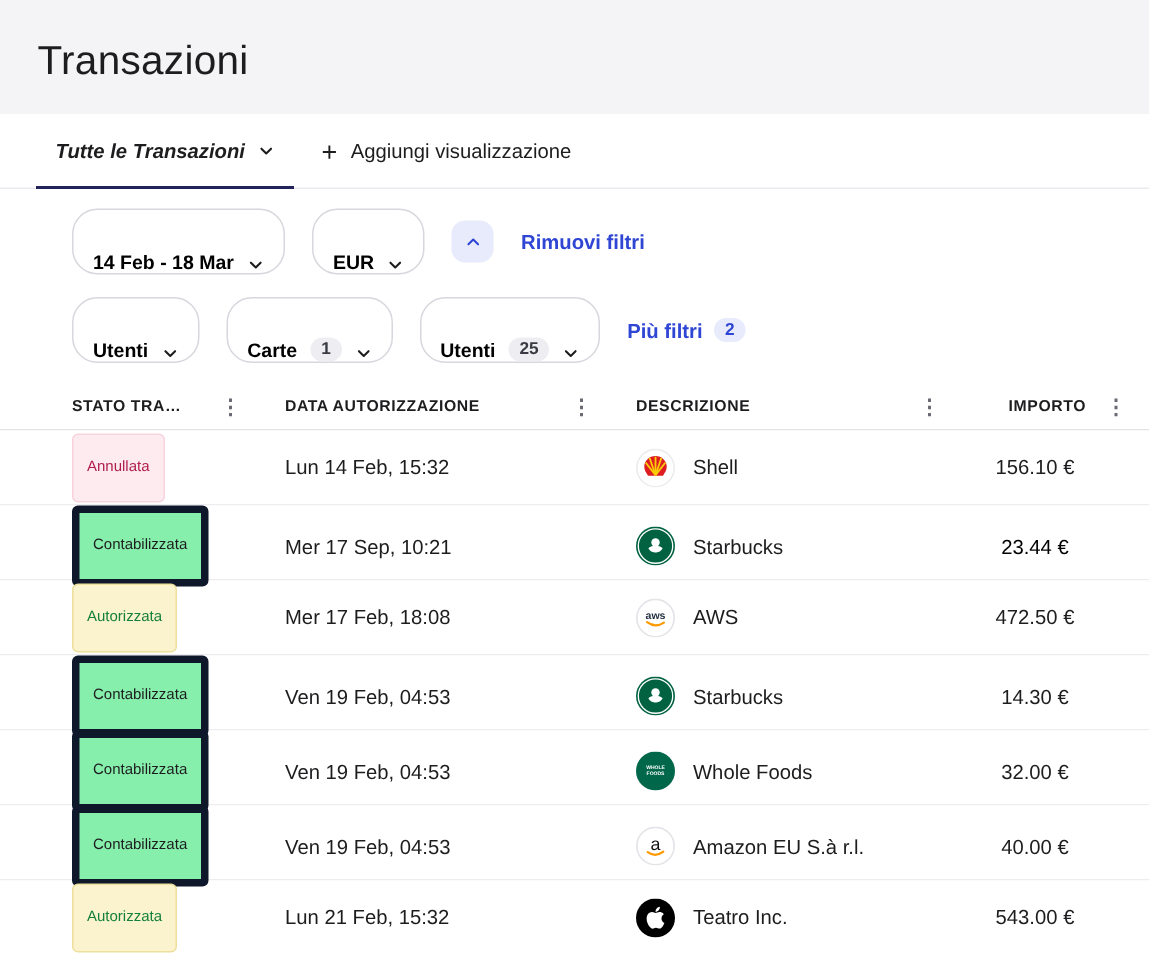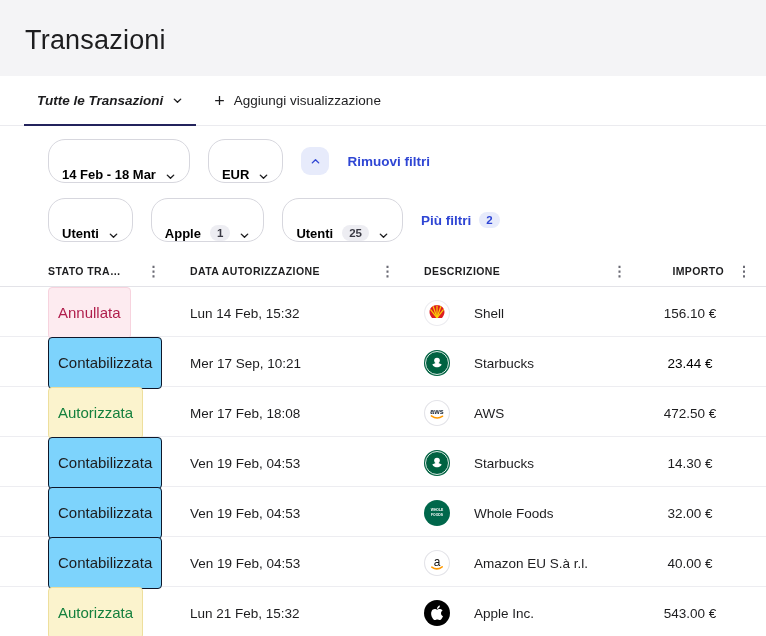--- a/index.html
+++ b/index.html
@@ -42,26 +42,26 @@
   .thead { height:31px; border-bottom:1px solid #e3e3e8; }
   .th { display:flex; align-items:center; justify-content:space-between; padding-right:26px;
         font-size:10.5px; font-weight:700; letter-spacing:.4px; }
   .th-label { overflow:hidden; text-overflow:ellipsis; white-space:nowrap; }
   .th-label.trunc { max-width:76px; }
   .th.th-amount { justify-content:flex-end; padding-right:0; }
   .th-kebab-cell { display:flex; justify-content:flex-end; }
   .kebab { font-size:14px; font-weight:700; color:#6b6b75; cursor:pointer; padding:0 3px; }
 
   .tr { height:50px; border-bottom:1px solid #ededf1; cursor:pointer; background:#fff; }
-  .badge { display:inline-block; font-size:15px; padding:16px 9px; border-radius:4px; line-height:1.2; }
+  .badge { display:inline-block; font-size:10px; padding:16px 9px; border-radius:4px; line-height:1.2; }
   .b-annullata { background:#fdebf0; color:#b01e4c; border:1px solid #f7d3de; }
-  .b-contabilizzata { background:#7dd3fc; color:#1d1d1f; border:1px solid #0f172a; }
+  .b-contabilizzata { background:#86efac; color:#1d1d1f; border:5px solid #0f172a; }
   .b-autorizzata { background:#fbf3cd; color:#15803d; border:1px solid #eedf9d; }
   .td { font-size:13.5px; }
-  .td-merchant { display:flex; align-items:center; gap:24px; }
+  .td-merchant { display:flex; align-items:center; gap:12px; }
   .m-icon { width:26px; height:26px; flex:0 0 26px; }
   .m-icon svg { width:100%; height:100%; display:block; }
   .td-amount { text-align:center; }
   .td-amount.green { color:#000000; }
 </style>
 </head>
 <body>
 
 <h1 class="page-title">Transazioni</h1>
 
@@ -104,21 +104,21 @@
       </button>
     </div>
     <div class="filter-row">
       <button class="pill">
         <span>Utenti</span>
         <svg class="chev" viewBox="0 0 12 12">
             <path d="M2.5 4.5 L6 8 L9.5 4.5"></path>
           </svg>
       </button>
       <button class="pill">
-        <span>Apple</span>
+        <span>Carte</span>
         <span class="count-badge">1</span>
         <svg class="chev" viewBox="0 0 12 12">
             <path d="M2.5 4.5 L6 8 L9.5 4.5"></path>
           </svg>
       </button>
       <button class="pill">
         <span>Utenti</span>
         <span class="count-badge">25</span>
         <svg class="chev" viewBox="0 0 12 12">
             <path d="M2.5 4.5 L6 8 L9.5 4.5"></path>
@@ -276,21 +276,21 @@
     <div class="td">Lun 21 Feb, 15:32</div>
     <div class="td td-merchant">
       <span class="m-icon">
               <svg viewBox="0 0 24 24">
                 <circle cx="12" cy="12" r="12" fill="#000"></circle>
                 <g transform="translate(5.3,5.1) scale(0.56)">
                   <path fill="#fff" d="M12.152 6.896c-.948 0-2.415-1.078-3.96-1.04-2.04.027-3.91 1.183-4.961 3.014-2.117 3.675-.546 9.103 1.519 12.09 1.013 1.454 2.208 3.09 3.792 3.039 1.52-.065 2.09-.987 3.935-.987 1.831 0 2.35.987 3.96.948 1.637-.026 2.676-1.48 3.676-2.948 1.156-1.688 1.636-3.325 1.662-3.415-.039-.013-3.182-1.221-3.22-4.857-.026-3.04 2.48-4.494 2.597-4.559-1.429-2.09-3.623-2.324-4.39-2.376-2-.156-3.675 1.09-4.61 1.09zM15.53 3.83c.843-1.012 1.4-2.427 1.245-3.83-1.207.052-2.662.805-3.532 1.818-.78.896-1.454 2.338-1.273 3.714 1.338.104 2.715-.688 3.559-1.701"></path>
                 </g>
               </svg>
             </span>
-      <span>Apple Inc.</span>
+      <span>Teatro Inc.</span>
     </div>
     <div class="td td-amount">543.00 €</div>
     <div class="td"></div>
   </div>
         <div class="tr">
     <div class="td td-status">
       <span class="badge b-autorizzata">Autorizzata</span>
     </div>
     <div class="td">Lun 21 Feb, 15:32</div>
     <div class="td td-merchant">

